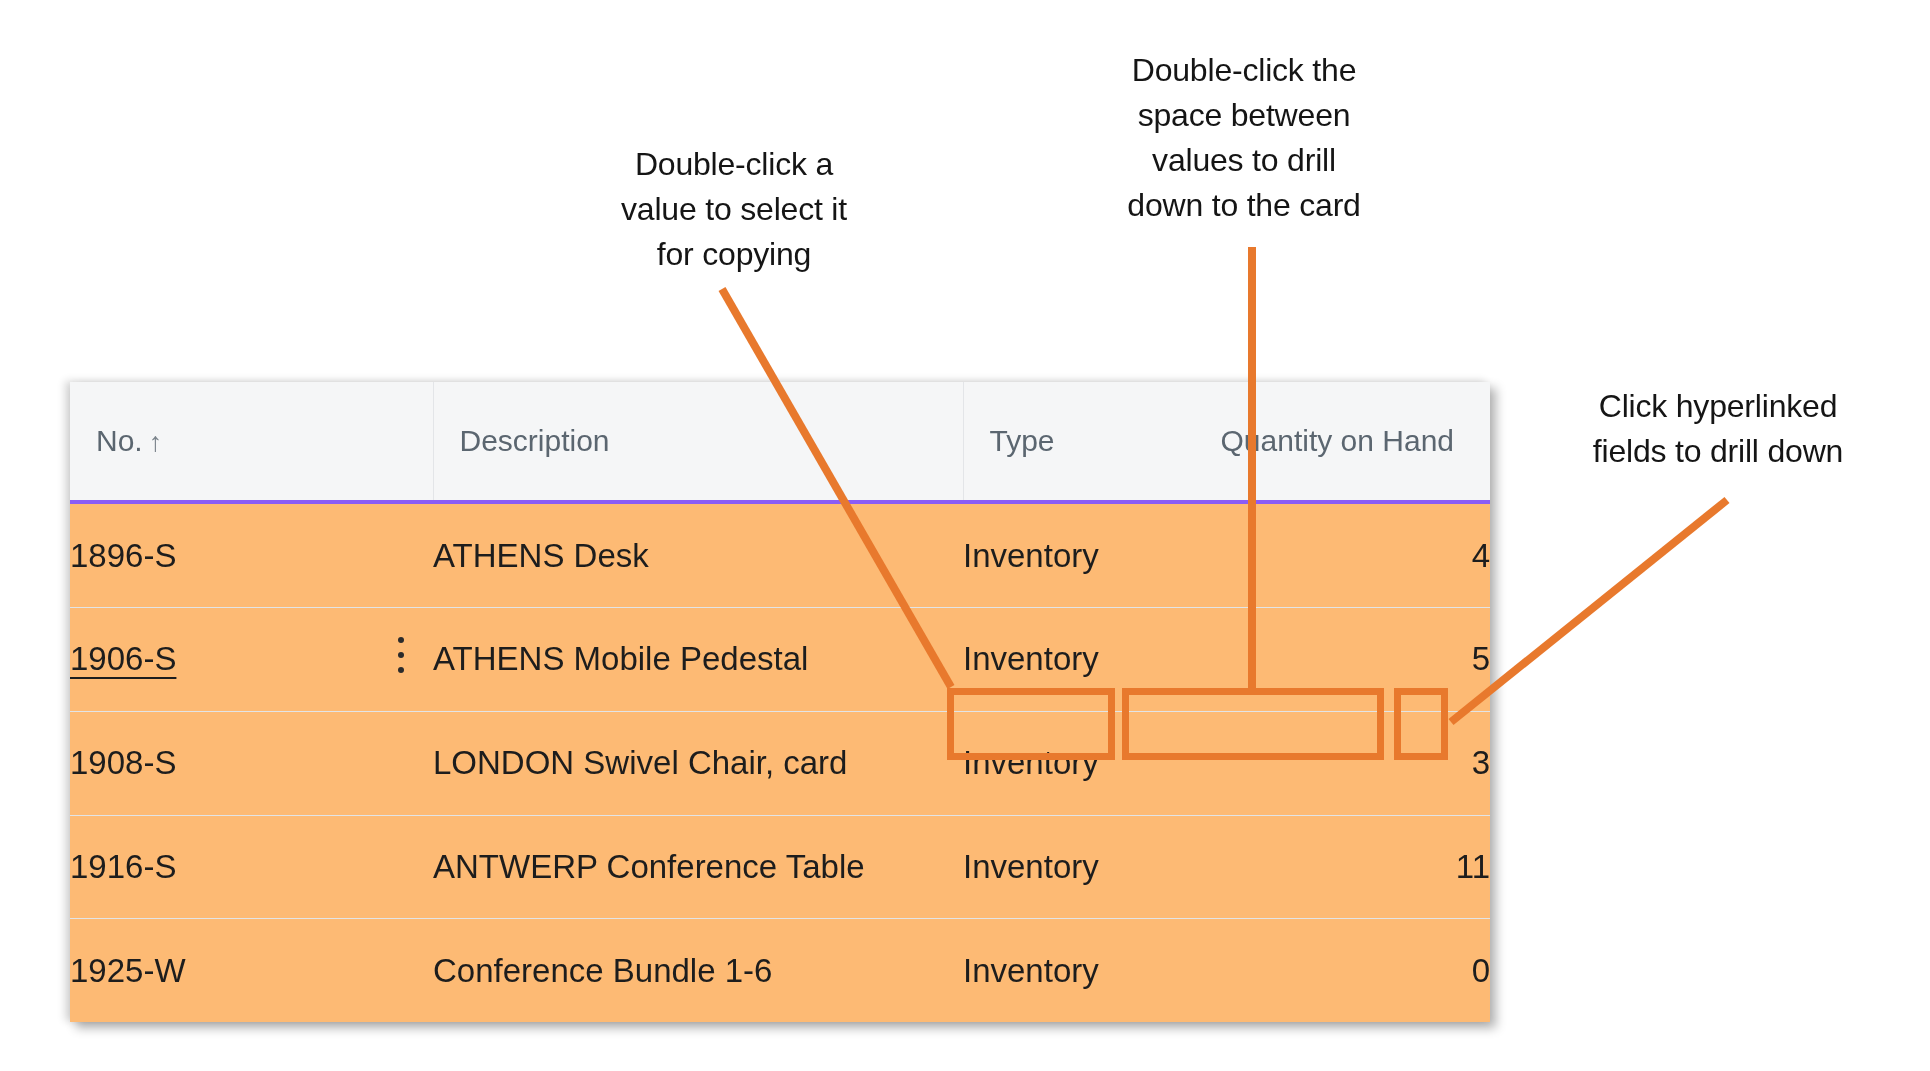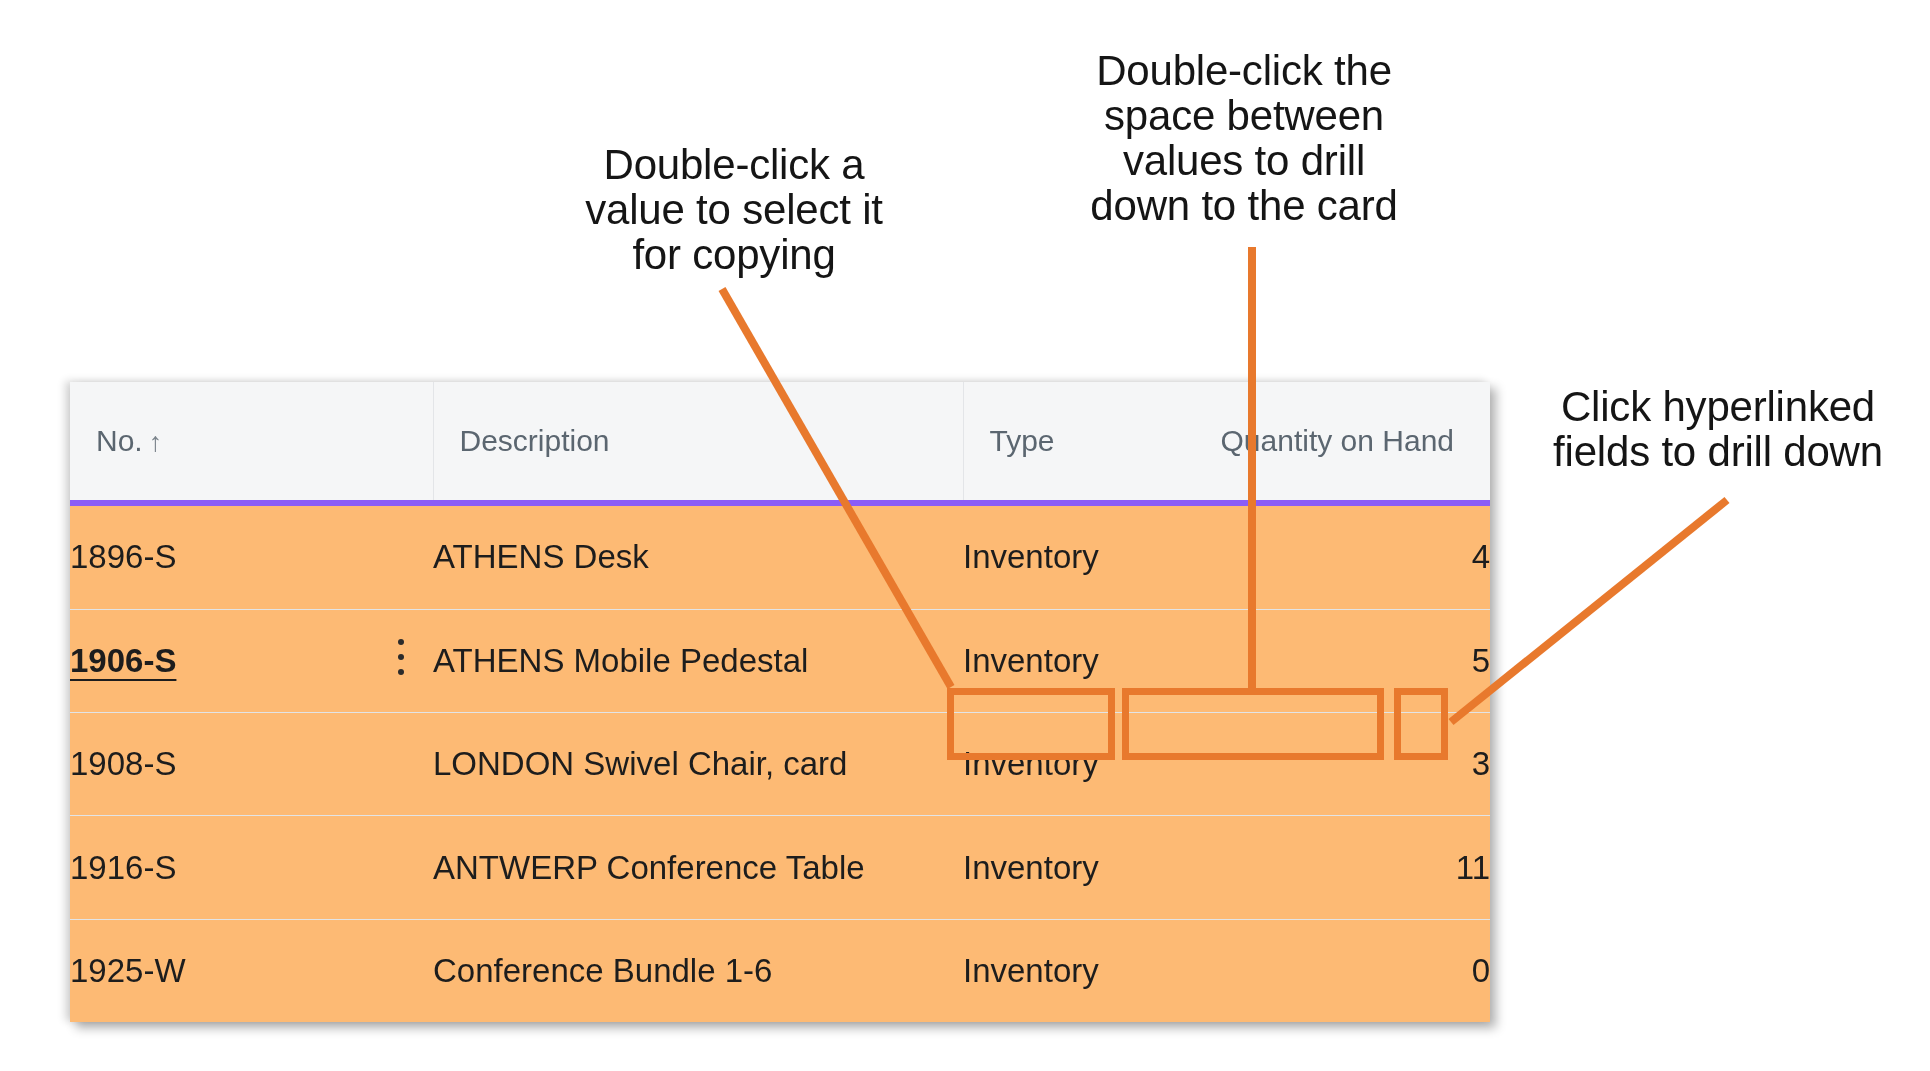--- a/index.html
+++ b/index.html
@@ -12,21 +12,21 @@
     height: 1071px;
     position: relative;
     font-family: "Liberation Sans", "DejaVu Sans", sans-serif;
     overflow: hidden;
   }
 
   
   .callout {
     position: absolute;
     color: #151515;
-    font-size: 42px;
+    font-size: 32px;
     line-height: 45px;
     text-align: center;
     font-weight: 400;
     letter-spacing: -0.2px;
     white-space: pre-line;
   }
   #callout-copy      { left: 572px;  top: 142px;  width: 324px; }
   #callout-drill     { left: 1082px; top: 48px;   width: 324px; }
   #callout-hyperlink { left: 1548px; top: 384px;  width: 340px; }
 
@@ -68,21 +68,21 @@
   .col-qty   { width: 297px; }
 
   #grid thead th {
     height: 118px;
     padding: 0;
     background: #f5f6f7;
     font-weight: 400;
     font-size: 30px;
     color: #5b6670;
     vertical-align: middle;
-    border-bottom: 6px solid #8b5cf6;
+    border-bottom: 4px solid #8b5cf6;
   }
   .th-inner {
     padding: 0 0 0 26px;
     text-align: left;
     white-space: nowrap;
   }
   .th-inner.right {
     padding: 0 36px 0 0;
     text-align: right;
   }
@@ -117,21 +117,20 @@
     color: #0f7a80;
   }
   .cell-drag  { text-align: center; }
 
   
   tr.selected td { background: #b4e4e2; }
   tr.selected .cell-no .no-link {
     text-decoration: underline;
     text-underline-offset: 7px;
     text-decoration-thickness: 2px;
-    font-weight: bold;
   }
 
   .dots-icon {
     display: inline-block;
     width: 7px;
     line-height: 0;
   }
   .dots-icon i {
     display: block;
     width: 6px;

